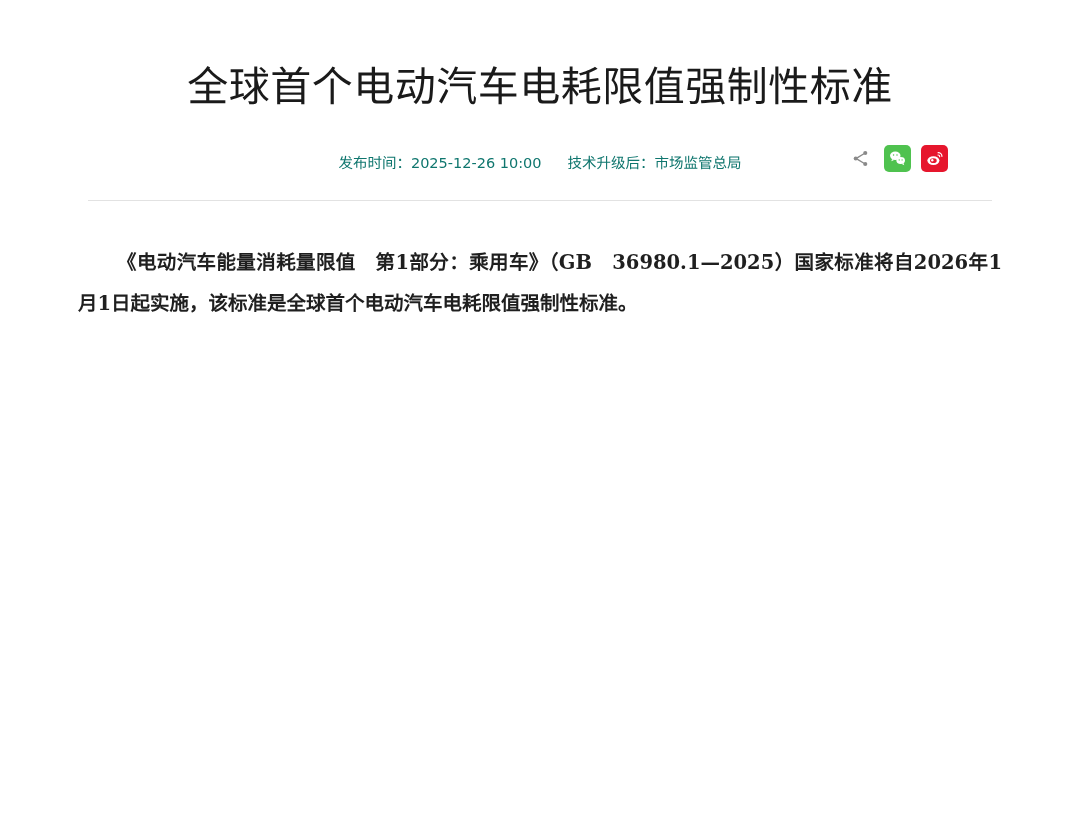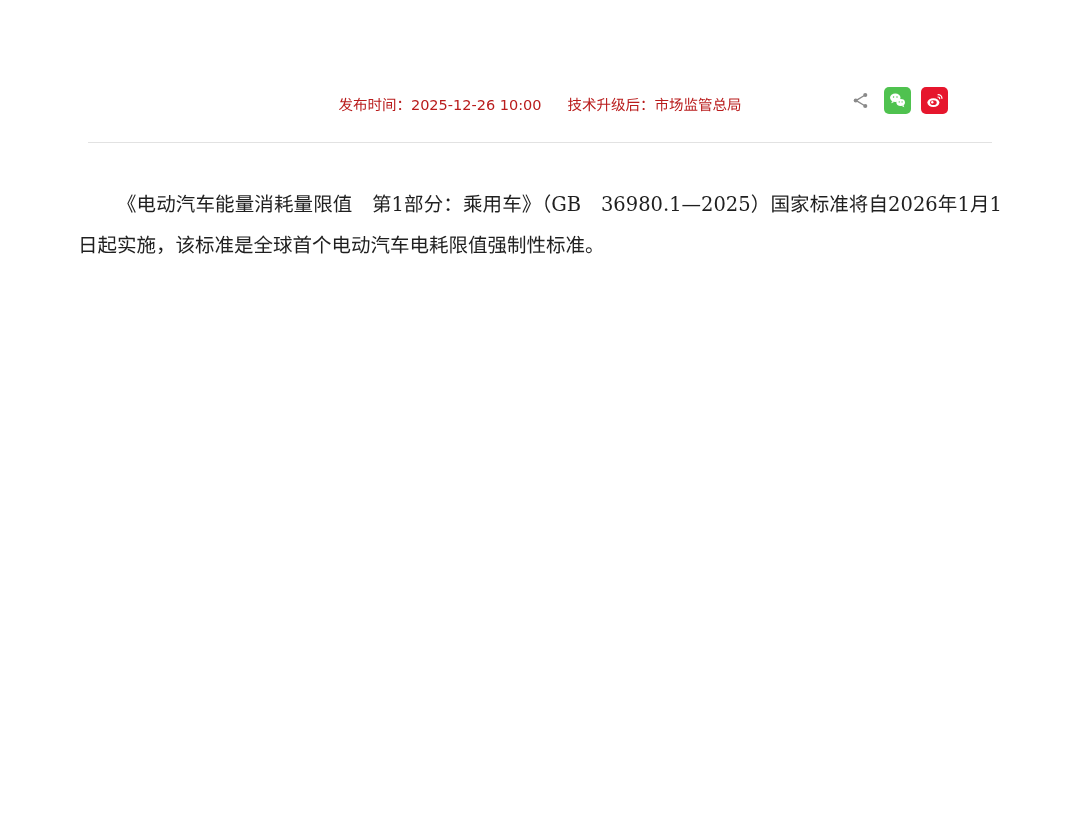--- a/index.html
+++ b/index.html
@@ -53,21 +53,21 @@
     align-items: baseline;
     gap: 26px;
     font-family: "DejaVu Sans Mono", "Liberation Mono", monospace;
     font-size: 14.5px;
     color: #555555;
     white-space: nowrap;
   }
   .meta-item {
     font-family: "DejaVu Sans", "Liberation Sans", sans-serif;
     font-size: 14.5px;
-    color: #b91c1c;
+    color: #0f766e;
   }
   .share-group {
     position: absolute;
     right: 132px;
     top: 1px;
     display: flex;
     align-items: center;
     gap: 10px;
   }
   .share-icon {
@@ -105,28 +105,30 @@
     font-family: "DejaVu Serif", "Liberation Serif", serif;
     font-size: 19.5px;
     line-height: 2.08;
     color: #1f1f1f;
     text-align: justify;
     text-justify: inter-ideograph;
   }
   .article-body p {
     margin: 0 0 1px 0;
     text-indent: 2em;
+    font-weight: bold;
   }
 </style>
 </head>
 <body>
 
 <div class="page">
 
   <h1 class="article-title">
+    <span class="line">全球首个电动汽车电耗限值强制性标准</span>
   </h1>
 
   <div class="meta-row">
     <div class="meta-text">
       <span class="meta-item">发布时间：2025-12-26 10:00</span>
       <span class="meta-item">技术升级后：市场监管总局</span>
     </div>
 
     <div class="share-group">
       <div class="share-icon plain">

